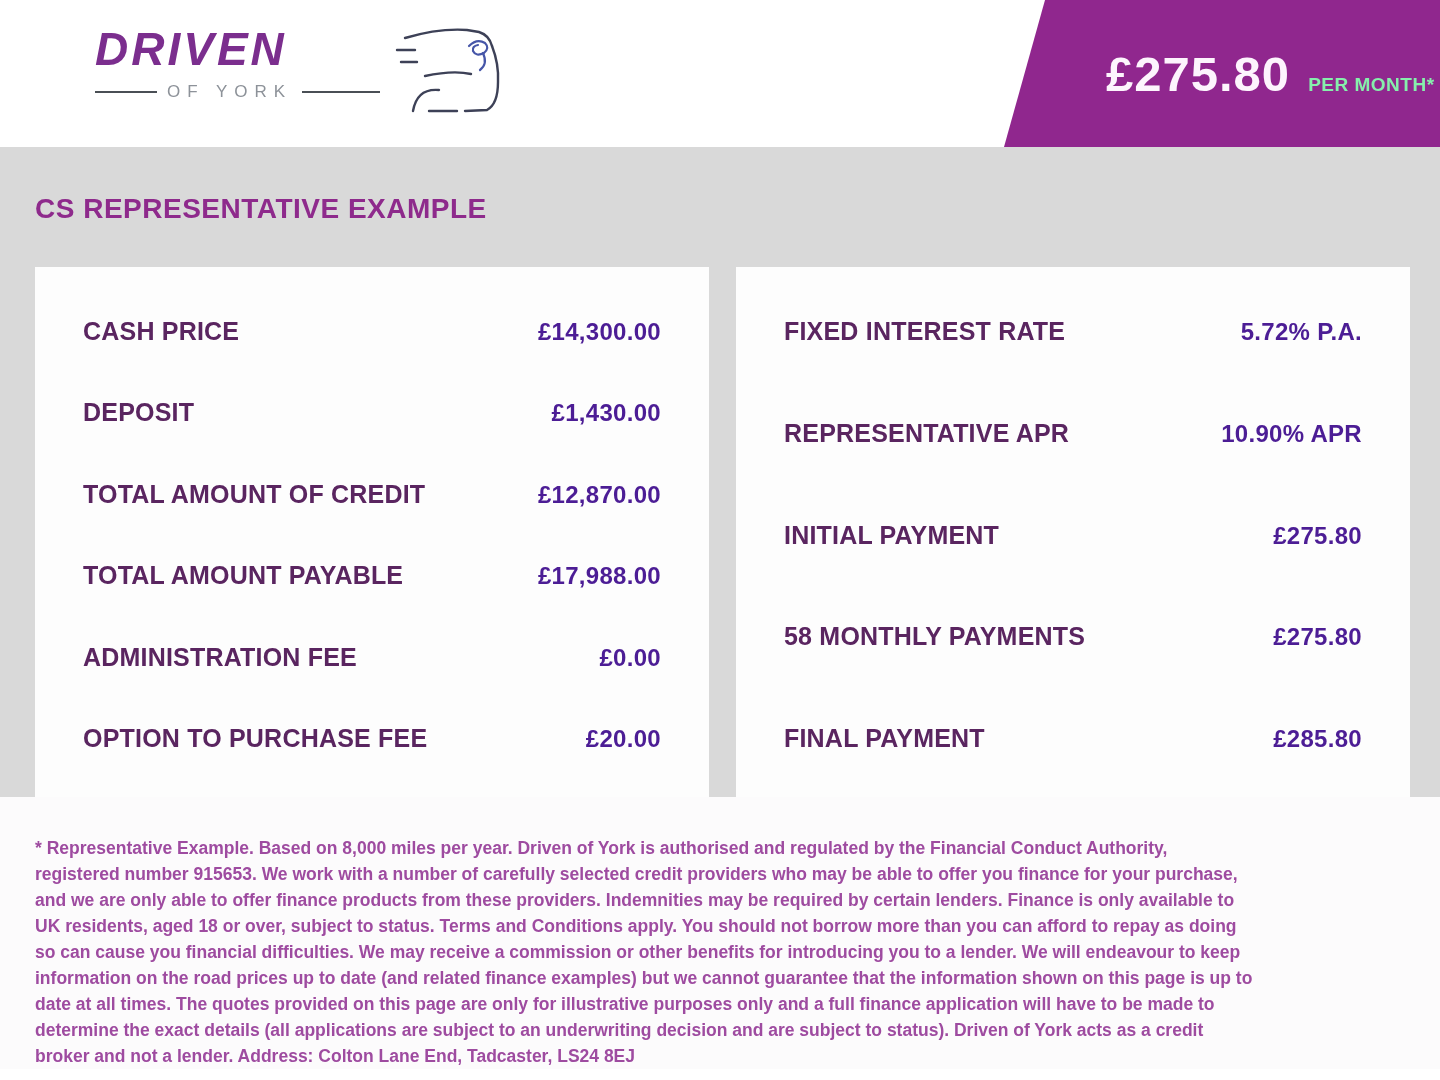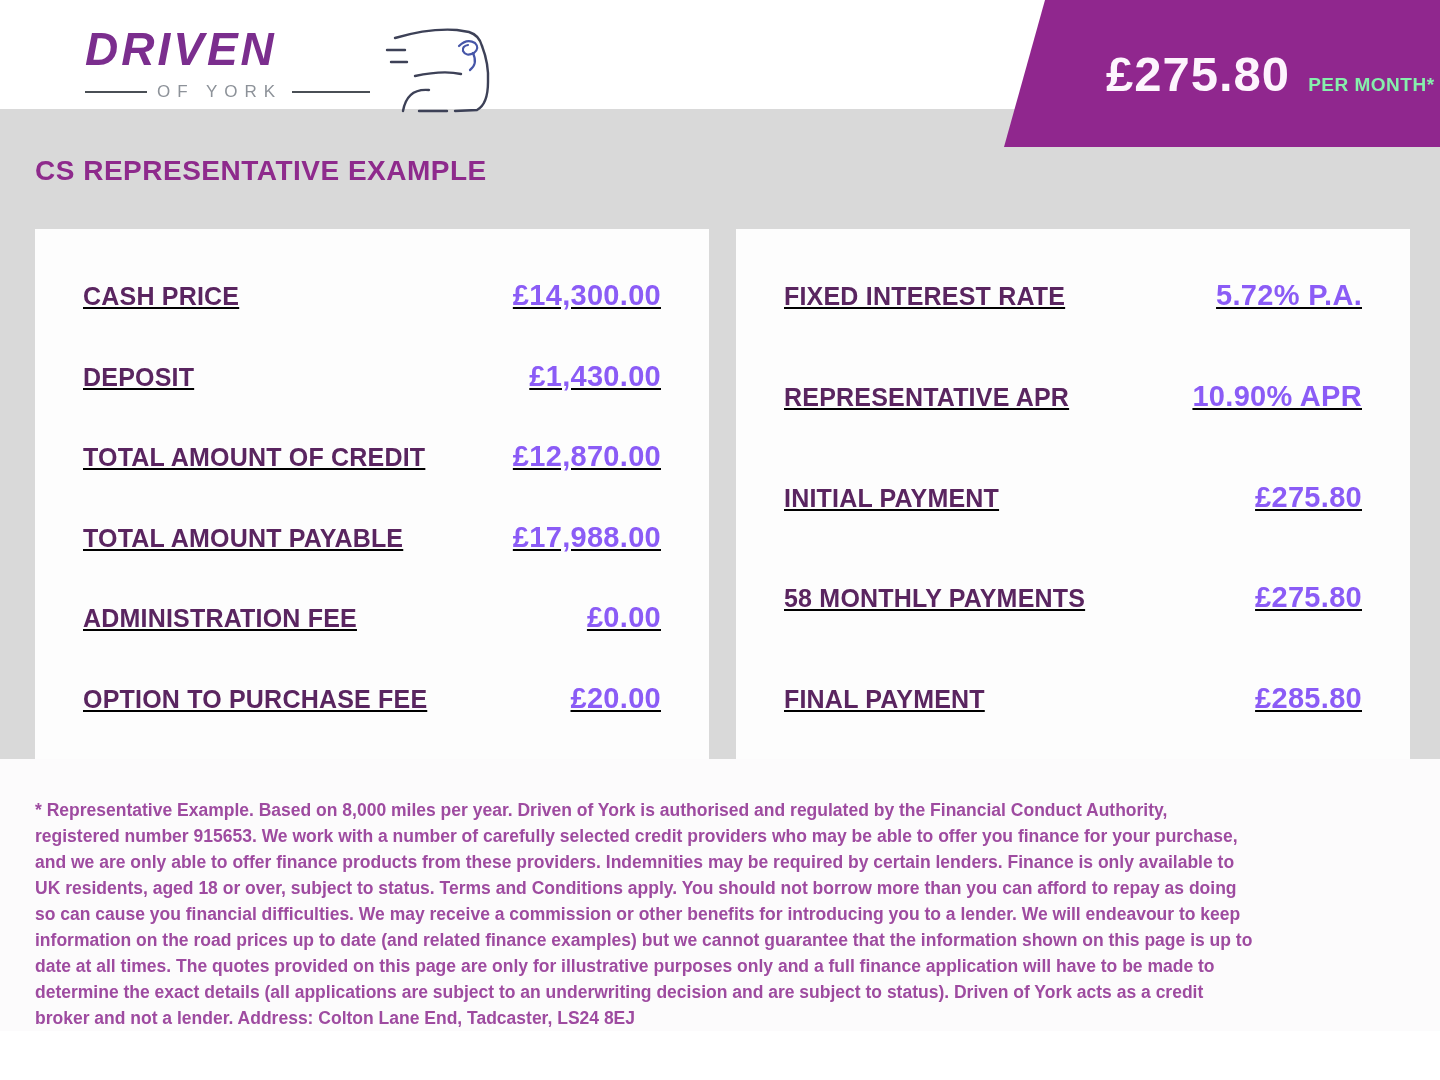--- a/index.html
+++ b/index.html
@@ -12,22 +12,23 @@
     position: relative;
     width: 1440px;
     height: 1080px;
     overflow: hidden;
     background: #ffffff;
   }
 
   
   .header {
     position: relative;
-    height: 109px;
+    height: 147px;
     background: #ffffff;
+    margin-left: 10px;
   }
   .logo {
     position: absolute;
     left: 85px;
     top: 26px;
     width: 330px;
   }
   .logo-brand {
     font-size: 46px;
     font-weight: 800;
@@ -98,21 +99,20 @@
   .page-title {
     font-size: 28px;
     font-weight: 800;
     letter-spacing: 0.5px;
     color: #8e2a8c;
   }
   .panels {
     display: flex;
     gap: 27px;
     margin-top: 42px;
-    text-decoration: underline;
   }
   .panel {
     flex: 1;
     height: 530px;
     background: #fdfdfd;
     display: flex;
     flex-direction: column;
     justify-content: space-between;
     padding: 50px 48px 44px 48px;
   }
@@ -121,24 +121,24 @@
     justify-content: space-between;
     align-items: baseline;
   }
   .finance-label {
     font-size: 25px;
     font-weight: 800;
     letter-spacing: 0.2px;
     color: #5a2560;
   }
   .finance-value {
-    font-size: 29px;
+    font-size: 24px;
     font-weight: 600;
     letter-spacing: 0.3px;
-    color: #8b5cf6;
+    color: #4c1d95;
   }
 
   
   .footer {
     background: #fcfbfc;
     padding: 38px 35px 0 35px;
   }
   .disclaimer {
     max-width: 1218px;
     font-size: 17.5px;

